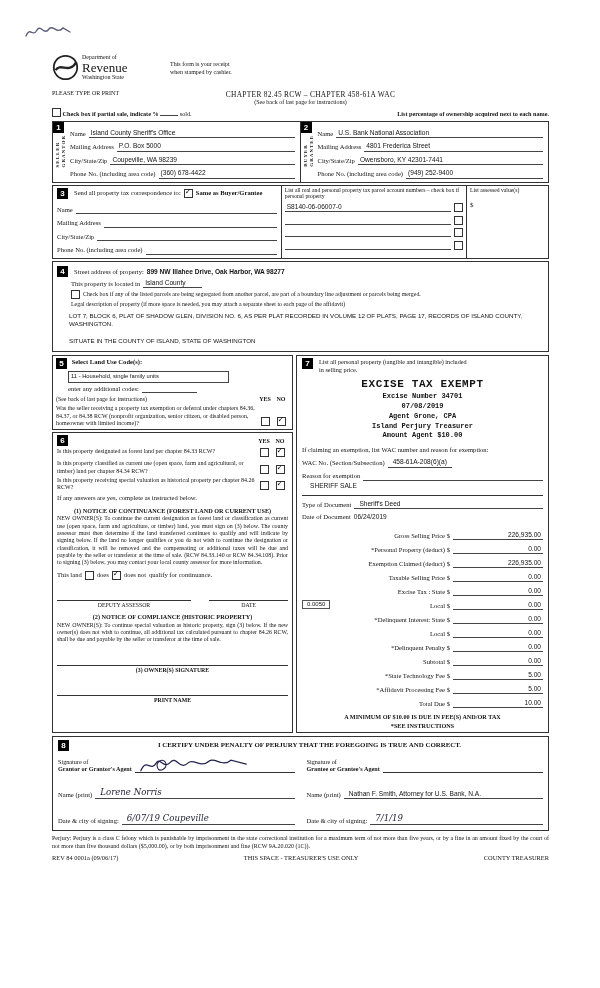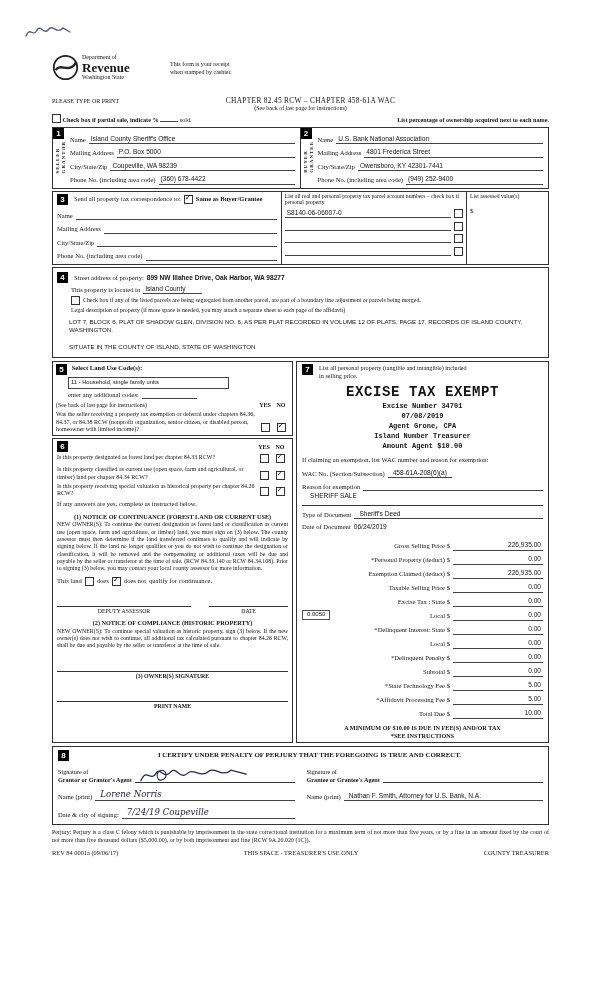--- a/index.html
+++ b/index.html
@@ -16,25 +16,25 @@
   .numsq{width:11px;height:11px;background:#000;color:#fff;font:bold 8px/11px "Liberation Sans",sans-serif;text-align:center;flex:none}
   .numsq.corner{position:absolute;left:0;top:0}
   .numsq.inline{display:inline-block;margin-right:3px;vertical-align:-2px}
   .box{border:1px solid #333;box-sizing:border-box}
   
   .scribble{position:absolute;left:-28px;top:-30px;width:48px;height:16px}
   .hdr{display:flex;align-items:flex-start}
   .logo{display:flex;width:118px;gap:3px;align-items:center}
   .logo-mark{width:27px;height:27px;flex:none}
   .lt1,.lt3{font-size:6px;line-height:1.1}
-  .lt2{font-size:13px;font-weight:bold;line-height:1}
+  .lt2{font-size:13px;font-weight:normal;line-height:1}
   .hcenter{flex:1;text-align:center;padding-top:7px}
   .title{font-size:10.5px;font-weight:bold;letter-spacing:.2px}
   .hright{width:92px;font-size:6px;padding-top:7px}
-  .chrow{display:flex;align-items:flex-end;margin-top:15px}
+  .chrow{display:flex;align-items:flex-start;margin-top:9px}
   .tp{width:112px;font-size:6px;text-align:left}
   .chaps{flex:1;text-align:center;font-size:7.4px;letter-spacing:.3px}
   .chsp{width:92px}
   .warning{text-align:center;font-weight:bold;font-size:7.2px;margin-top:1px}
   .seeback{text-align:center;font-size:6px}
   .subrow{display:flex;justify-content:space-between;align-items:baseline;font-size:6.2px;margin-top:1px}
   .own{font-weight:bold}
   
   .parties{display:flex;margin-top:3px}
   .pbox{position:relative;width:50%;border:1px solid #333;height:62px;padding:3px 5px 2px 17px;box-sizing:border-box}
@@ -83,21 +83,21 @@
   .sigcol{display:flex;flex-direction:column}
   .w60{width:58%}.w30{width:34%}
   .sline{border-bottom:1px solid #333;height:8px}
   .slbl{font-size:5.8px;text-align:center;margin-top:1px}
   .sigfull{margin-top:13px}
   
   .s7{padding:2px 5px;flex:1;display:flex;flex-direction:column}
   .s7top{display:flex;gap:3px}
   .s7intro{width:150px;font-size:6.2px;line-height:1.25}
   .stamp{text-align:center;font-family:"Liberation Mono",monospace;font-weight:bold;font-size:7px;line-height:1.4;margin:3px 0 2px}
-  .st1{font-size:14px;letter-spacing:.6px}
+  .st1{font-size:11px;letter-spacing:.6px}
   .s7line{margin-top:3px}
   .s7row{display:flex;align-items:flex-end;margin-top:4px;gap:3px}
   .ulv{border-bottom:1px solid #444;padding:0 5px;min-height:8px}
   .flex1{flex:1}
   .reasonval{margin:1px 0 0 8px}
   .doct{border-top:1px solid #333;padding-top:4px;margin-top:5px}
   .money{margin-top:5px}
   .mrow{display:flex;align-items:flex-end;height:14px}
   .mlabel{flex:1;text-align:right;padding-right:3px;white-space:nowrap}
   .mval{width:88px;border-bottom:1px solid #444;text-align:right;padding-right:2px;flex:none}
@@ -106,21 +106,21 @@
   
   .s8{margin-top:3px;padding:3px 5px 5px}
   .s8top{display:flex;align-items:center;gap:4px}
   .certify{flex:1;text-align:center;font-size:6.9px}
   .s8cols{display:flex;gap:12px;margin-top:4px}
   .s8col{flex:1}
   .s8sigrow{display:flex;align-items:flex-end;gap:3px}
   .s8lbl{font-size:6.2px;line-height:1.2}
   .s8sigline{flex:1;border-bottom:1px solid #333;height:17px;position:relative}
   .sig{position:absolute;left:2px;bottom:-5px;width:115px;height:24px}
-  .s8row{display:flex;align-items:flex-end;gap:3px;margin-top:4px;min-height:14px}
+  .s8row{display:flex;align-items:flex-end;gap:3px;margin-top:12px;min-height:14px}
   
   .perjury{margin-top:4px;font-size:6px;line-height:1.3;text-align:justify}
   .footrow{display:flex;justify-content:space-between;margin-top:4px;font-size:6.4px}
 </style>
 </head>
 <body>
 
 <div class="sheet">
   <svg class="scribble" viewBox="0 0 48 16">
     <path d="M2 12 C6 2 9 14 13 6 C17 0 20 12 25 5 C29 0 33 11 39 4 L46 8" fill="none" stroke="#5a5e7a" stroke-width="1.4" stroke-linecap="round"></path>
@@ -377,21 +377,21 @@
       <div class="box s7">
         <div class="s7top">
           <span class="numsq inline">7</span>
           <span class="s7intro">List all personal property (tangible and intangible) included in selling price.</span>
         </div>
         <div class="stamp">
           <div class="st1">EXCISE TAX EXEMPT</div>
           <div>Excise Number 34701</div>
           <div>07/08/2019</div>
           <div>Agent Grone, CPA</div>
-          <div>Island Number Treasurer</div>
+          <div>Island Perjury Treasurer</div>
           <div>Amount Agent $10.00</div>
         </div>
         <div class="s7line">If claiming an exemption, list WAC number and reason for exemption:</div>
         <div class="s7row">
           <span>WAC No. (Section/Subsection)</span>
           <span class="typed ulv">458-61A-208(6)(a)</span>
         </div>
         <div class="s7row">
           <span>Reason for exemption</span>
           <span class="ulv flex1"></span>
@@ -484,35 +484,39 @@
               <path d="M22 16 C18 8 28 4 30 10 C32 16 24 19 22 16" fill="none" stroke="#23234d" stroke-width="1.1"></path>
             </svg>
           </div>
         </div>
         <div class="s8row">
           <span>Name (print)</span>
           <span class="hand ulv flex1">Lorene Norris</span>
         </div>
         <div class="s8row">
           <span>Date &amp; city of signing:</span>
-          <span class="hand ulv flex1">7/24/19    Coupeville</span>
+          <span class="hand ulv flex1">6/07/19    Coupeville</span>
         </div>
       </div>
       <div class="s8col">
         <div class="s8sigrow">
           <div class="s8lbl">
             <div>Signature of</div>
             <div class="b">Grantee or Grantee's Agent</div>
           </div>
           <div class="s8sigline"></div>
         </div>
         <div class="s8row">
           <span>Name (print)</span>
           <span class="typed ulv flex1">Nathan F. Smith, Attorney for U.S. Bank, N.A.</span>
         </div>
+        <div class="s8row">
+          <span>Date &amp; city of signing:</span>
+          <span class="hand ulv flex1">7/1/19</span>
+        </div>
       </div>
     </div>
   </div>
 
   <div class="perjury">Perjury: Perjury is a class C felony which is punishable by imprisonment in the state correctional institution for a maximum term of not more than five years, or by a fine in an amount fixed by the court of not more than five thousand dollars ($5,000.00), or by both imprisonment and fine (RCW 9A.20.020 (1C)).</div>
 
   <div class="footrow">
     <span>REV 84 0001a (09/06/17)</span>
     <span>THIS SPACE - TREASURER'S USE ONLY</span>
     <span>COUNTY TREASURER</span>

